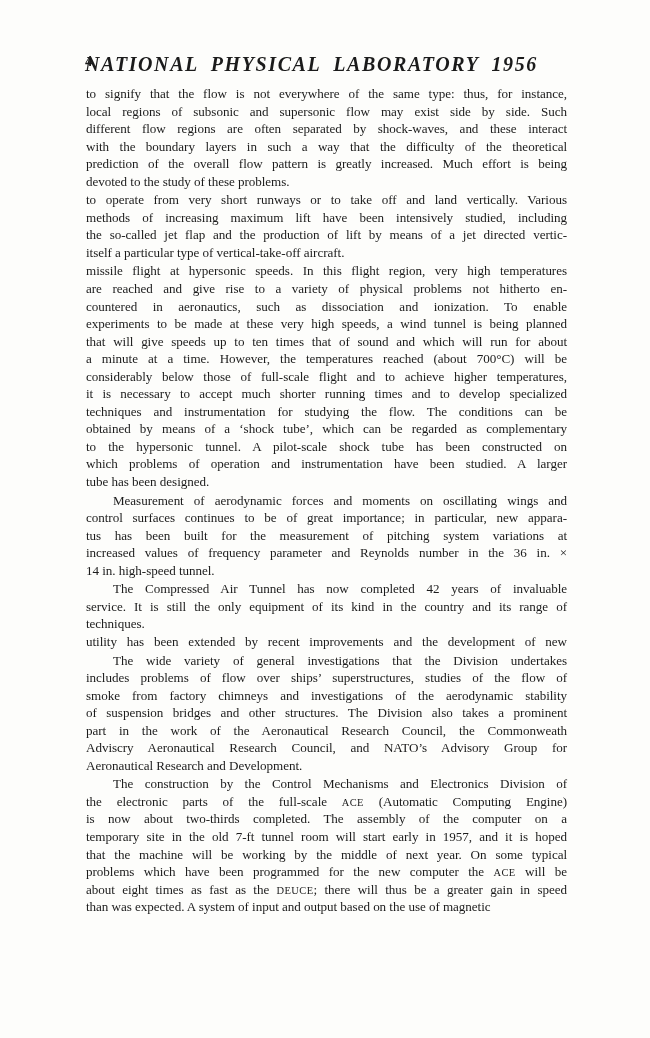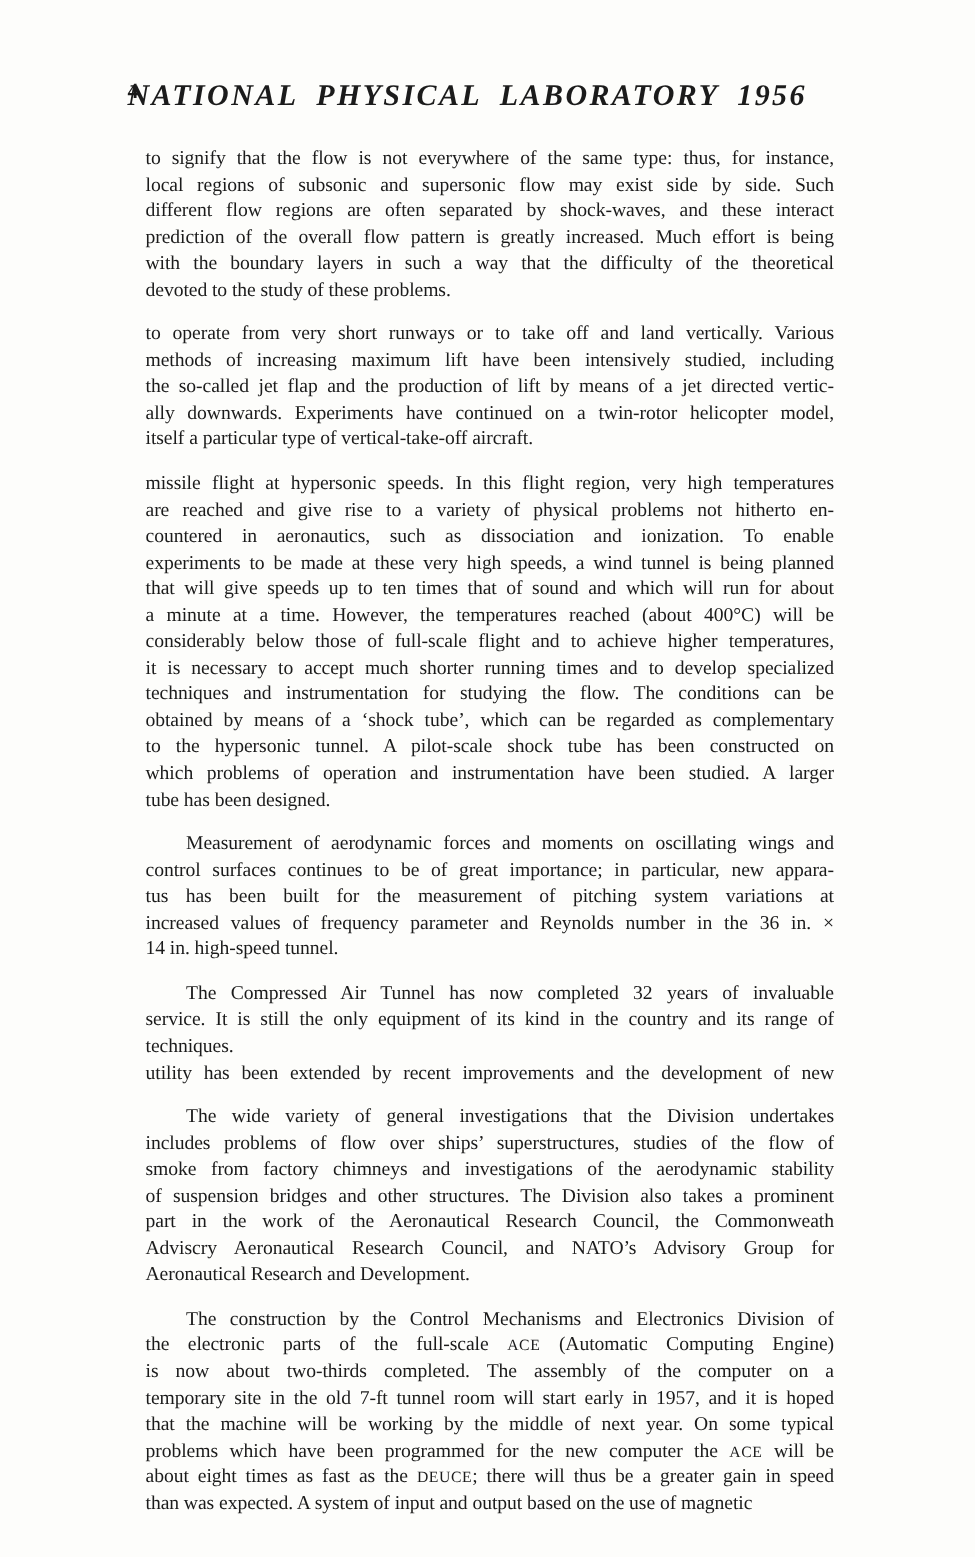--- a/index.html
+++ b/index.html
@@ -46,21 +46,21 @@
     word-spacing: 6px;
     white-space: nowrap;
   }
   .body-col {
     position: absolute;
     top: 84px;
     left: 85px;
     width: 483px;
   }
   .paragraph {
-    margin: 12px;
+    margin: 1px;
   }
   .line {
     font-size: 13.1px;
     line-height: 17.55px;
     height: 17.55px;
     text-align: justify;
     text-align-last: justify;
     white-space: normal;
     letter-spacing: -0.05px;
   }
@@ -84,55 +84,54 @@
 <div class="page">
   <div class="header">
     <div class="page-number">4</div>
     <div class="header-title">NATIONAL PHYSICAL LABORATORY 1956</div>
   </div>
   <div class="body-col">
       <div class="paragraph">
         <div class="line"><span>to signify that the flow is not everywhere of the same type: thus, for instance,</span></div>
         <div class="line"><span>local regions of subsonic and supersonic flow may exist side by side. Such</span></div>
         <div class="line"><span>different flow regions are often separated by shock-waves, and these interact</span></div>
+        <div class="line"><span>with the boundary layers in such a way that the difficulty of the theoretical</span></div>
         <div class="line"><span>prediction of the overall flow pattern is greatly increased. Much effort is being</span></div>
-        <div class="line"><span>with the boundary layers in such a way that the difficulty of the theoretical</span></div>
         <div class="line last"><span>devoted to the study of these problems.</span></div>
       </div>
       <div class="paragraph">
         <div class="line"><span>to operate from very short runways or to take off and land vertically. Various</span></div>
         <div class="line"><span>methods of increasing maximum lift have been intensively studied, including</span></div>
         <div class="line"><span>the so-called jet flap and the production of lift by means of a jet directed vertic-</span></div>
-        <div class="line"><span>ally downwards. Experiments have continued on a twin-rotor helicopter model,</span></div>
         <div class="line last"><span>itself a particular type of vertical-take-off aircraft.</span></div>
       </div>
       <div class="paragraph">
         <div class="line"><span>missile flight at hypersonic speeds. In this flight region, very high temperatures</span></div>
         <div class="line"><span>are reached and give rise to a variety of physical problems not hitherto en-</span></div>
         <div class="line"><span>countered in aeronautics, such as dissociation and ionization. To enable</span></div>
         <div class="line"><span>experiments to be made at these very high speeds, a wind tunnel is being planned</span></div>
         <div class="line"><span>that will give speeds up to ten times that of sound and which will run for about</span></div>
-        <div class="line"><span>a minute at a time. However, the temperatures reached (about 400°C) will be</span></div>
+        <div class="line"><span>a minute at a time. However, the temperatures reached (about 700°C) will be</span></div>
         <div class="line"><span>considerably below those of full-scale flight and to achieve higher temperatures,</span></div>
         <div class="line"><span>it is necessary to accept much shorter running times and to develop specialized</span></div>
         <div class="line"><span>techniques and instrumentation for studying the flow. The conditions can be</span></div>
         <div class="line"><span>obtained by means of a ‘shock tube’, which can be regarded as complementary</span></div>
         <div class="line"><span>to the hypersonic tunnel. A pilot-scale shock tube has been constructed on</span></div>
         <div class="line"><span>which problems of operation and instrumentation have been studied. A larger</span></div>
         <div class="line last"><span>tube has been designed.</span></div>
       </div>
       <div class="paragraph">
         <div class="line indent"><span>Measurement of aerodynamic forces and moments on oscillating wings and</span></div>
         <div class="line"><span>control surfaces continues to be of great importance; in particular, new appara-</span></div>
         <div class="line"><span>tus has been built for the measurement of pitching system variations at</span></div>
         <div class="line"><span>increased values of frequency parameter and Reynolds number in the 36 in. ×</span></div>
         <div class="line last"><span>14 in. high-speed tunnel.</span></div>
       </div>
       <div class="paragraph">
-        <div class="line indent"><span>The Compressed Air Tunnel has now completed 32 years of invaluable</span></div>
+        <div class="line indent"><span>The Compressed Air Tunnel has now completed 42 years of invaluable</span></div>
         <div class="line"><span>service. It is still the only equipment of its kind in the country and its range of</span></div>
         <div class="line last"><span>techniques.</span></div>
         <div class="line"><span>utility has been extended by recent improvements and the development of new</span></div>
       </div>
       <div class="paragraph">
         <div class="line indent"><span>The wide variety of general investigations that the Division undertakes</span></div>
         <div class="line"><span>includes problems of flow over ships’ superstructures, studies of the flow of</span></div>
         <div class="line"><span>smoke from factory chimneys and investigations of the aerodynamic stability</span></div>
         <div class="line"><span>of suspension bridges and other structures. The Division also takes a prominent</span></div>
         <div class="line"><span>part in the work of the Aeronautical Research Council, the Commonweath</span></div>

